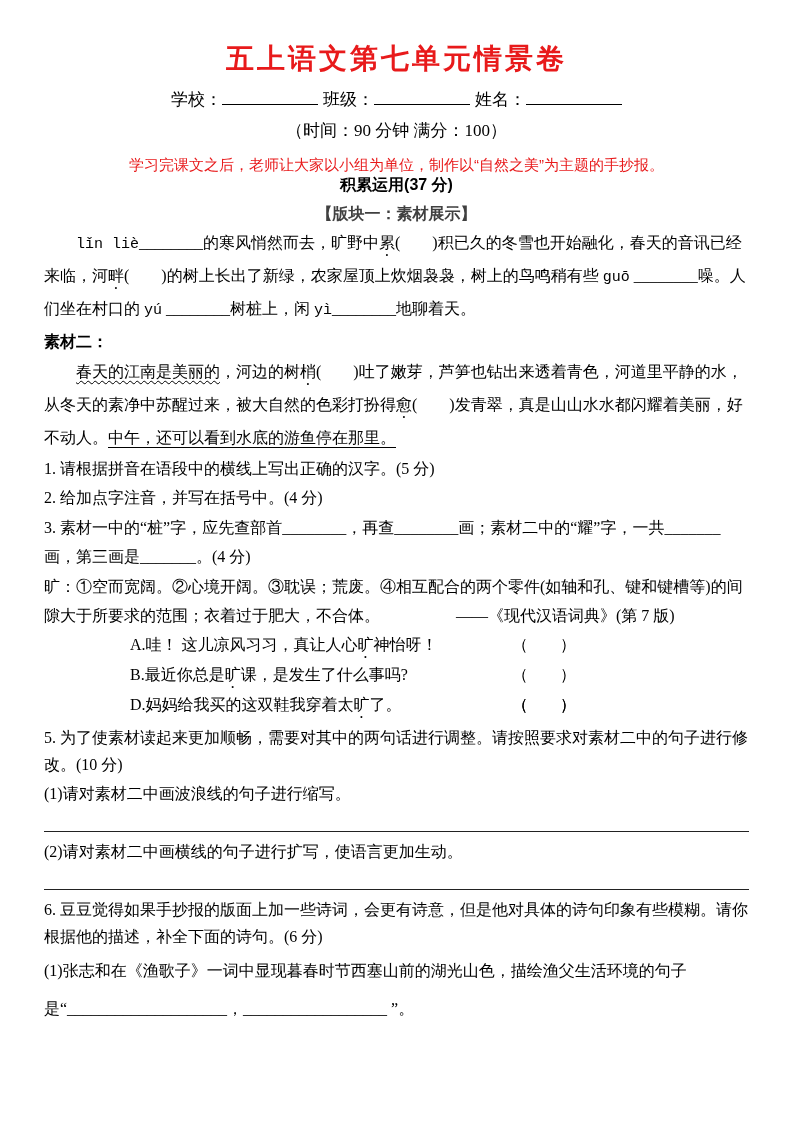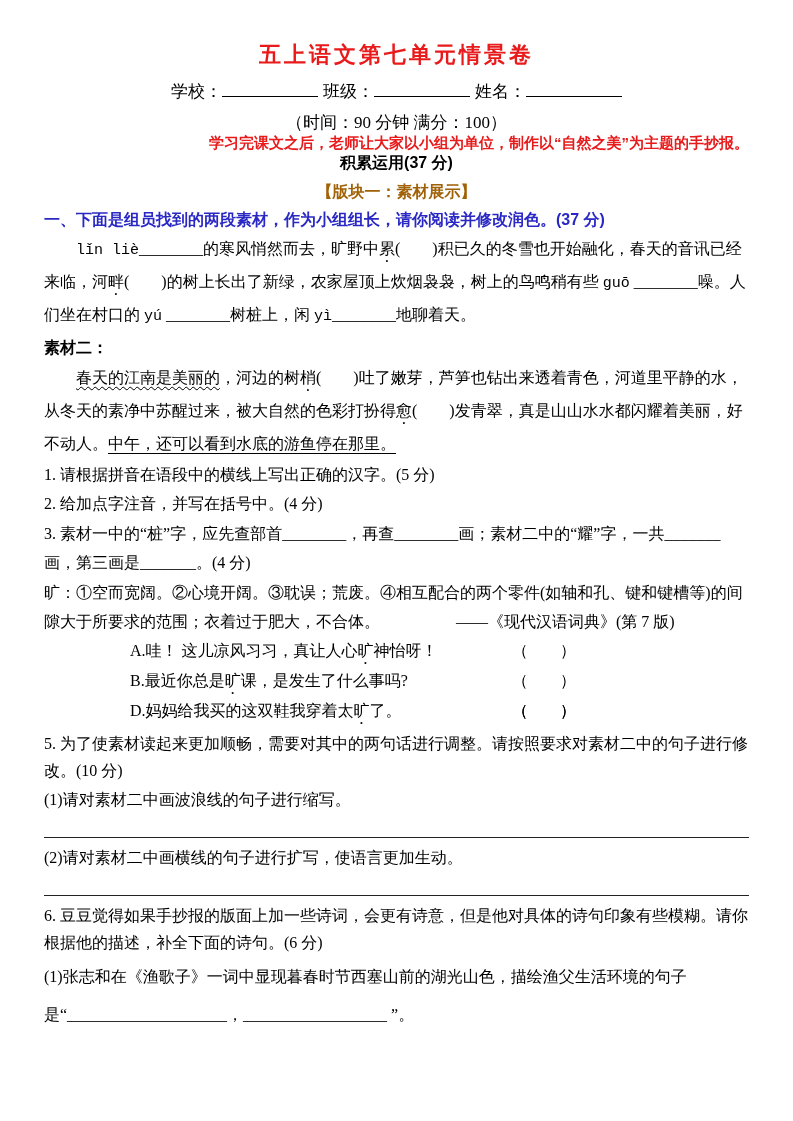--- a/index.html
+++ b/index.html
@@ -4,45 +4,46 @@
 <style>
   html,body{margin:0;padding:0;background:#ffffff;}
   body{
     width:793px;height:1121px;overflow:hidden;
     font-family:"Liberation Serif","DejaVu Serif",serif;
     color:#000;
   }
   .page{box-sizing:border-box;width:793px;padding:36px 44px 0 44px;}
 
   .title{
-    text-align:center;font-size:22px;font-weight:bold;color:#e81a1b;
+    text-align:center;font-size:28px;font-weight:bold;color:#e81a1b;
     font-family:"Liberation Sans","DejaVu Sans",sans-serif;
     letter-spacing:3px;margin:4px 0 10px 0;
   }
   .header-fields{
     display:flex;justify-content:center;gap:5px;
     font-size:17px;margin-top:8px;align-items:flex-end;
   }
   .field{white-space:nowrap;}
   .blank-line{
     display:inline-block;width:96px;height:15px;
     border-bottom:1.5px solid #000;vertical-align:baseline;
   }
   .exam-info{text-align:center;font-size:17px;margin-top:8px;}
 
   .scenario{
-    color:#e81a1b;font-weight:bold;text-align:right;font-size:15px;
+    color:#e81a1b;font-weight:normal;text-align:center;font-size:15px;
     font-family:"Liberation Sans","DejaVu Sans",sans-serif;
+    margin-top:14px;
   }
   .section-heading{
     text-align:center;font-weight:bold;font-size:16px;
     font-family:"Liberation Sans","DejaVu Sans",sans-serif;
   }
   .block-heading{
-    text-align:center;font-weight:bold;font-size:16px;color:#a16207;margin-top:8px;
+    text-align:center;font-weight:bold;font-size:16px;color:#404040;margin-top:8px;
     font-family:"Liberation Sans","DejaVu Sans",sans-serif;
   }
   .question-one{
     color:#2a28c4;font-weight:bold;font-size:16px;margin-top:7px;
     font-family:"Liberation Sans","DejaVu Sans",sans-serif;
   }
   .mat-label{
     font-weight:bold;font-size:16px;margin-top:4px;line-height:24px;
     font-family:"Liberation Sans","DejaVu Sans",sans-serif;
   }
@@ -101,21 +102,20 @@
   </div>
 
   <div class="exam-info">（时间：90 分钟  满分：100）</div>
 
   <div class="scenario">学习完课文之后，老师让大家以小组为单位，制作以“自然之美”为主题的手抄报。</div>
 
   <div class="section-heading">积累运用(37 分)</div>
 
   <div class="block-heading">【版块一：素材展示】</div>
 
-  <div class="question-one">一、下面是组员找到的两段素材，作为小组组长，请你阅读并修改润色。(37 分)</div>
 
   <p class="para"><span class="seg-pinyin">lǐn liè</span><span>________</span><span>的寒风悄然而去，旷野中</span><span class="seg-dot">累</span><span>(　　)积已久的冬雪也开始融化，春天的音讯已经来临，河</span><span class="seg-dot">畔</span><span>(　　)的树上长出了新绿，农家屋顶上炊烟袅袅，树上的鸟鸣稍有些 </span><span class="seg-pinyin">guō</span><span> ________</span><span>噪。人们坐在村口的 </span><span class="seg-pinyin">yú</span><span> ________</span><span>树桩上，闲 </span><span class="seg-pinyin">yì</span><span>________</span><span>地聊着天。</span></p>
 
   <div class="mat-label">素材二：</div>
   <p class="para"><span class="seg-wavy">春天的江南是美丽的</span><span>，河边的树</span><span class="seg-dot">梢</span><span>(　　)吐了嫩芽，芦笋也钻出来透着青色，河道里平静的水，从冬天的素净中苏醒过来，被大自然的色彩打扮得</span><span class="seg-dot">愈</span><span>(　　)发青翠，真是山山水水都闪耀着美丽，好不动人。</span><span class="seg-underline">中午，还可以看到水底的游鱼停在那里。</span></p>
 
   <div class="qline">1.  请根据拼音在语段中的横线上写出正确的汉字。(5 分)</div>
   <div class="qline">2.  给加点字注音，并写在括号中。(4 分)</div>
   <div class="qline" style="line-height:29px;">3.  素材一中的“桩”字，应先查部首________，再查________画；素材二中的“耀”字，一共_______画，第三画是_______。(4 分)</div>
 

